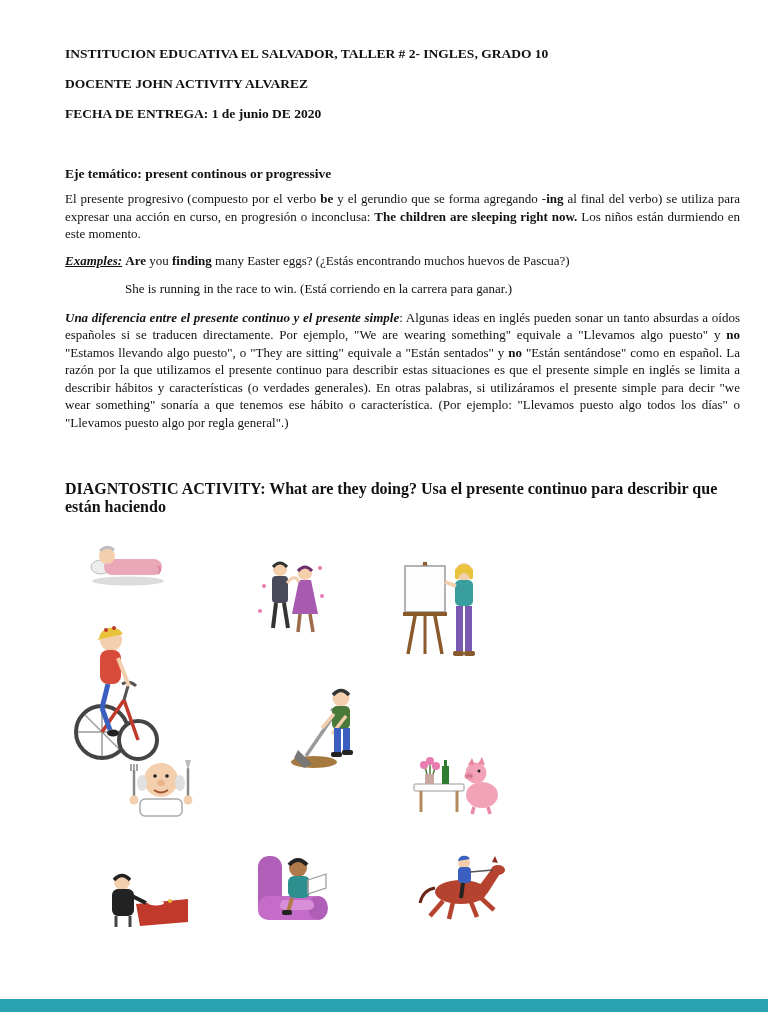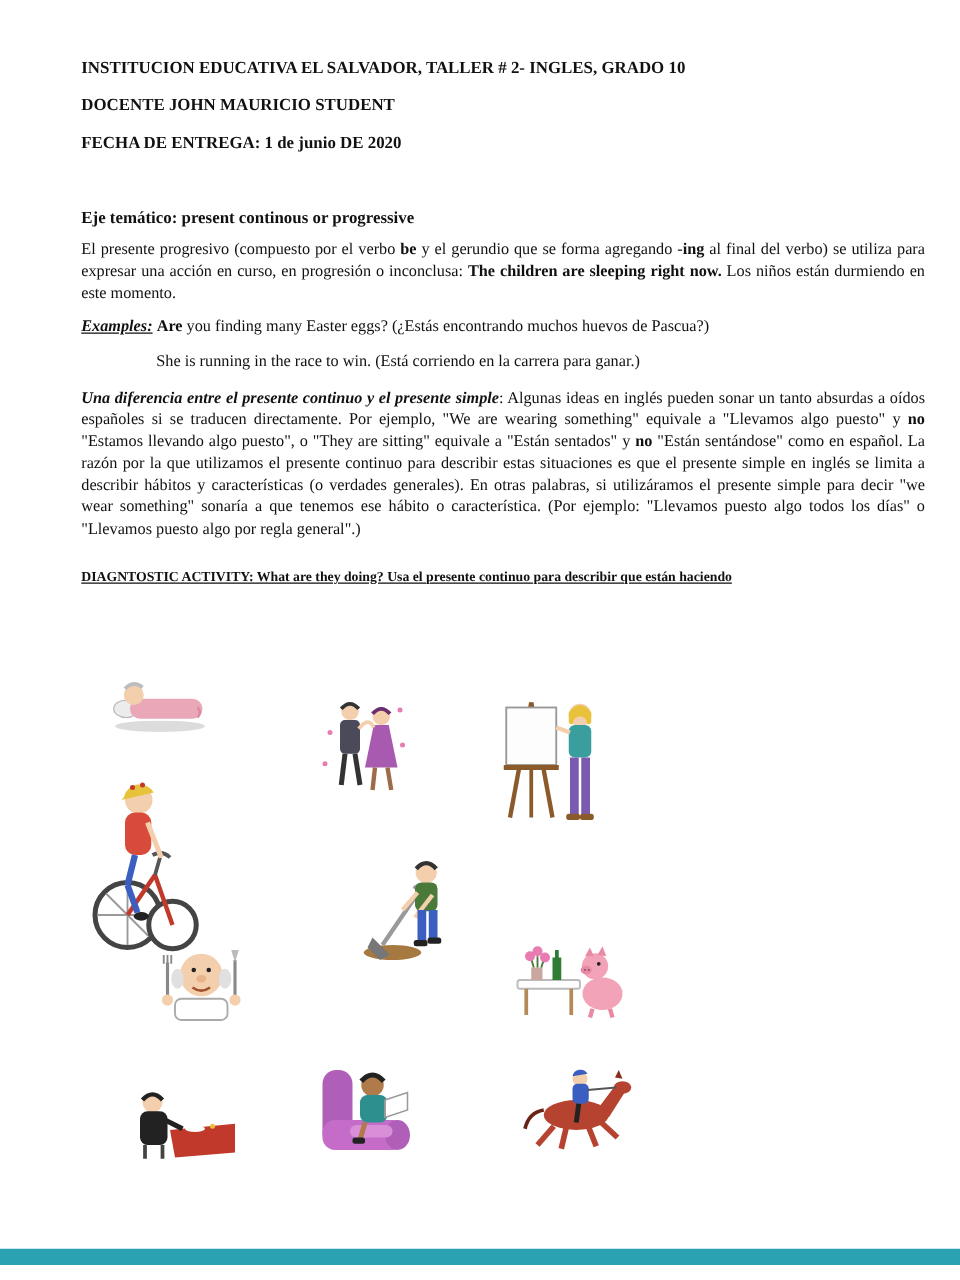--- a/index.html
+++ b/index.html
@@ -11,40 +11,40 @@
   .hdr{font-size:13.5px;margin-bottom:14px;}
   .student-line{font-size:13.5px;margin-bottom:3px;}
   .blank{display:inline-block;width:318px;border-bottom:1.2px solid #222;height:12px;vertical-align:baseline;}
   .fecha{font-size:13.5px;margin-bottom:0;}
   .topic{font-size:13.5px;margin-top:44px;margin-bottom:8px;}
   .para{font-size:13px;line-height:1.35;margin-bottom:9px;}
   .just{text-align:justify;}
   .exline{margin-top:6px;margin-bottom:11px;}
   .indent{margin-left:60px;margin-bottom:11px;}
   .diffpara{margin-top:4px;}
-  .activity{font-size:11px;margin-top:24px;text-decoration:underline;}
+  .activity{font-size:16px;margin-top:48px;}
   .images{position:absolute;left:0;top:540px;width:768px;height:420px;}
   .art{position:absolute;}
   .art svg{width:100%;height:100%;display:block;}
   .footer-bar{position:absolute;left:0;bottom:0;width:768px;height:13px;}
 </style>
 </head>
 <body>
 
 <div class="page">
   <div class="content">
     <p class="bold hdr">INSTITUCION EDUCATIVA EL SALVADOR, TALLER # 2- INGLES, GRADO 10</p>
-    <p class="bold hdr">DOCENTE JOHN MAURICIO STUDENT</p>
+    <p class="bold hdr">DOCENTE JOHN ACTIVITY ALVAREZ</p>
     <p class="bold fecha">FECHA DE ENTREGA: 1 de junio DE 2020</p>
 
     <p class="bold topic">Eje temático: present continous or progressive</p>
 
     <p class="para just"><span>El presente progresivo (compuesto por el verbo </span><span style="font-weight: bold;">be</span><span> y el gerundio que se forma agregando -</span><span style="font-weight: bold;">ing</span><span> al final del verbo) se utiliza para expresar una acción en curso, en progresión o inconclusa: </span><span style="font-weight: bold;">The children are sleeping right now.</span><span> Los niños están durmiendo en este momento.</span></p>
 
-    <p class="para exline"><span style="font-weight: bold; font-style: italic; text-decoration: underline;">Examples:</span><span> </span><span style="font-weight: bold;">Are</span><span> you </span><span style="font-weight: normal; text-align: right;">finding</span><span> many Easter eggs? (¿Estás encontrando muchos huevos de Pascua?)</span></p>
+    <p class="para exline"><span style="font-weight: bold; font-style: italic; text-decoration: underline;">Examples:</span><span> </span><span style="font-weight: bold;">Are</span><span> you </span><span style="font-weight: bold; text-align: right;">finding</span><span> many Easter eggs? (¿Estás encontrando muchos huevos de Pascua?)</span></p>
     <p class="para indent"><span>She </span><span style="font-weight: normal;">is running</span><span> in the race to win. (Está corriendo en la carrera para ganar.)</span></p>
 
     <p class="para just diffpara"><span style="font-weight: bold; font-style: italic;">Una diferencia entre el presente continuo y el presente simple</span><span>: Algunas ideas en inglés pueden sonar un tanto absurdas a oídos españoles si se traducen directamente. Por ejemplo, "We are wearing something" equivale a "Llevamos algo puesto" y </span><span style="font-weight: bold;">no</span><span> "Estamos llevando algo puesto", o "They are sitting" equivale a "Están sentados" y </span><span style="font-weight: bold;">no</span><span> "Están sentándose" como en español. La razón por la que utilizamos el presente continuo para describir estas situaciones es que el presente simple en inglés se limita a describir hábitos y características (o verdades generales). En otras palabras, si utilizáramos el presente simple para decir "we wear something" sonaría a que tenemos ese hábito o característica. (Por ejemplo: "Llevamos puesto algo todos los días" o "Llevamos puesto algo por regla general".)</span></p>
 
     <p class="bold activity">DIAGNTOSTIC ACTIVITY: What are they doing? Usa el presente continuo para describir que están haciendo</p>
   </div>
 
   <div class="images">
 
     <figure class="art" style="left:88px;top:0px;width:80px;height:46px;margin:0;" aria-label="sleeping-person">

